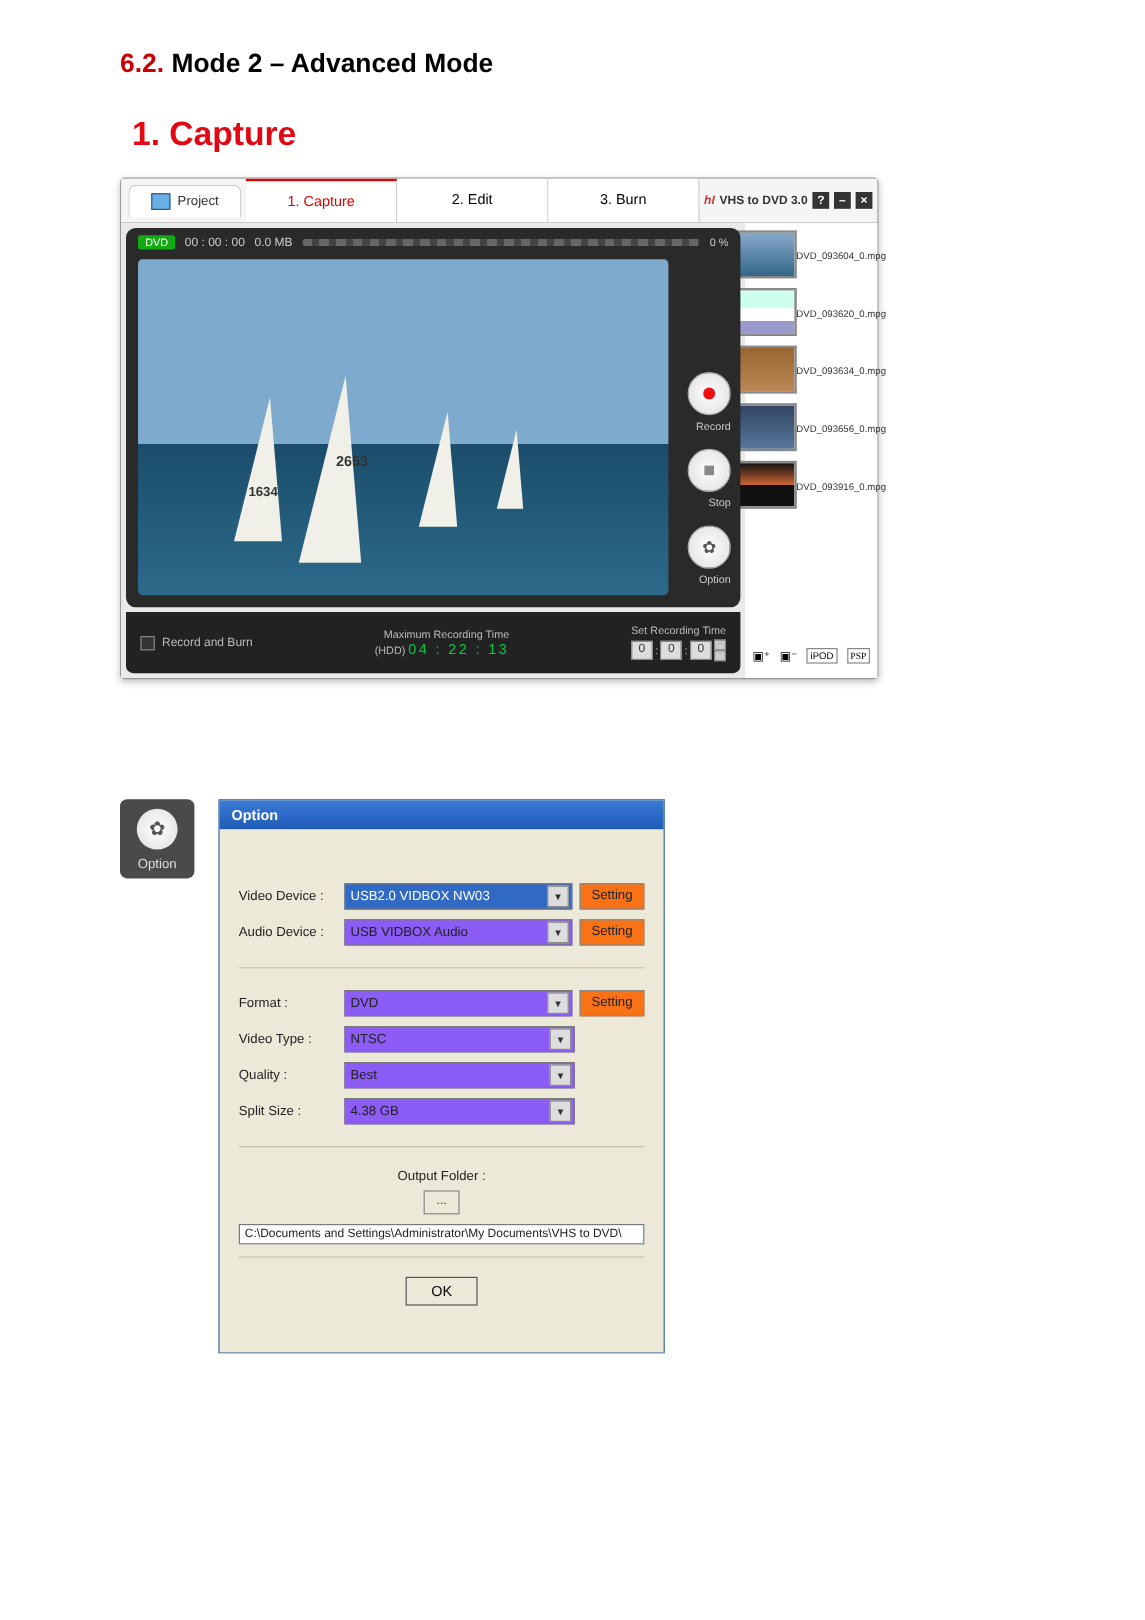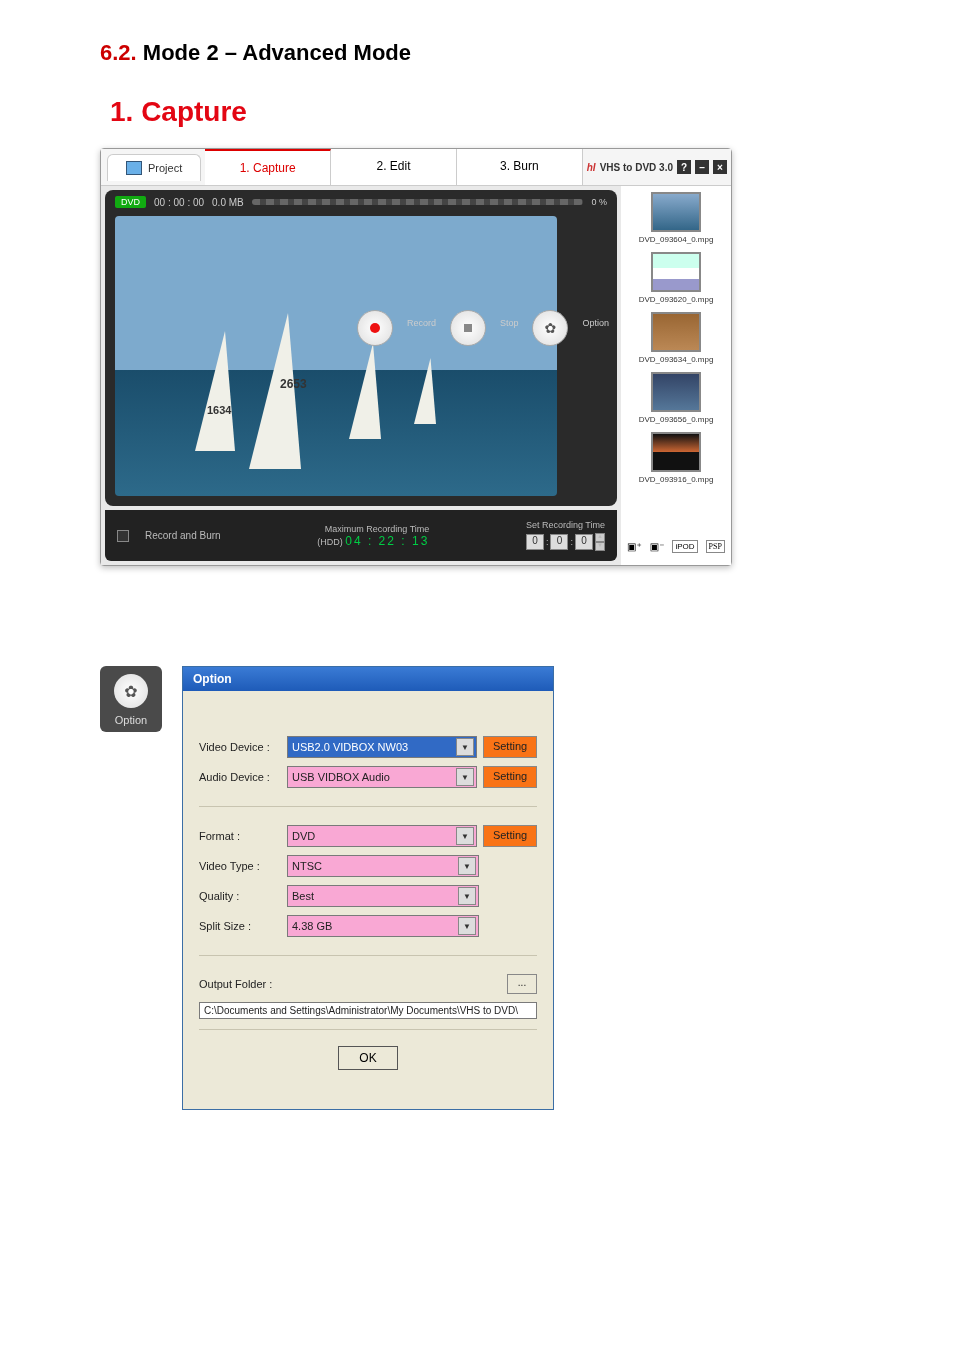--- a/index.html
+++ b/index.html
@@ -107,50 +107,50 @@
     border-bottom:120px solid #f0f0e8;
   }
   .sail.s1{left:80px;}
   .sail.s2{left:140px;transform:scale(1.3);}
   .sail.s3{left:230px;transform:scale(0.8);}
   .sail.s4{left:290px;transform:scale(0.55);}
   .boat-num{position:absolute;left:165px;bottom:105px;font-size:12px;color:#333;font-weight:bold;}
   .boat-num2{position:absolute;left:92px;bottom:80px;font-size:11px;color:#333;font-weight:bold;}
   .side-controls{
     position:absolute;right:8px;top:120px;
-    display:flex;flex-direction:row;gap:14px;align-items:center;margin-left:16px;
+    display:flex;flex-direction:column;gap:14px;align-items:flex-end;margin-left:16px;
   }
   .ctrl-btn{
     width:34px;height:34px;border-radius:50%;
     background:radial-gradient(#fff,#ddd);border:1px solid #aaa;
     display:flex;align-items:center;justify-content:center;font-size:14px;
   }
   .ctrl-label{font-size:9px;color:#ccc;text-align:center;margin-top:-10px;}
   .rec-dot{width:10px;height:10px;background:#e11;border-radius:50%;}
   .stop-sq{width:8px;height:8px;background:#888;}
   .gear{font-size:14px;color:#555;}
   .footer-row{
     display:flex;align-items:center;justify-content:space-between;
     padding:10px 12px;font-size:10px;color:#bbb;background:#222;margin:0 4px 4px 4px;border-radius:0 0 6px 6px;
   }
-  .footer-left{display:flex;align-items:center;gap:16px;}
+  .footer-left{display:flex;align-items:center;gap:6px;}
   .chk{width:10px;height:10px;border:1px solid #888;background:#333;}
   .max-time{text-align:right;font-size:9px;color:#bbb;}
   .max-time .t{color:#0c4;font-size:12px;letter-spacing:2px;}
   .set-time{display:flex;align-items:center;gap:2px;font-size:9px;}
   .tbox{width:16px;height:14px;background:#ddd;color:#333;text-align:center;font-size:10px;border:1px solid #888;}
   .spin{width:10px;display:flex;flex-direction:column;}
   .spin div{height:7px;border:1px solid #888;background:#ccc;font-size:6px;text-align:center;line-height:5px;}
   .right-panel{
     width:110px;background:#fff;
     display:flex;flex-direction:column;align-items:center;
     padding:6px 0;
   }
   .thumb{
-    display:flex;flex-direction:column;align-items:center;margin-bottom:8px;
+    display:flex;flex-direction:row;align-items:center;margin-bottom:8px;
   }
   .thumb-img{width:46px;height:36px;border:2px solid #888;}
   .t1{background:linear-gradient(#8ac,#368);}
   .t2{background:linear-gradient(#cfe 40%,#fff 40%,#fff 70%,#99c 70%);}
   .t3{background:linear-gradient(#963,#b85);}
   .t4{background:linear-gradient(#346,#579);}
   .t5{background:linear-gradient(#111,#c63 50%,#111 50%);}
   .thumb-name{font-size:8px;color:#333;margin-top:3px;}
   .icons-row{display:flex;gap:8px;align-items:center;font-size:10px;}
 
@@ -185,21 +185,21 @@
   .dlg-title{
     background:linear-gradient(#3a7bd5,#1e5bb8);color:#fff;
     padding:5px 10px;font-size:12px;font-weight:bold;
   }
   .dlg-body{padding:27px 16px;}
   .dlg-group{border-bottom:1px solid #c8c4b0;padding:10px 0;}
   .dlg-group:last-of-type{border-bottom:none;}
   .dlg-row{display:flex;align-items:center;margin:8px 0;gap:6px;}
   .dlg-label{width:82px;}
   .sel{
-    flex:1;height:20px;border:1px solid #7a7a7a;background:#f9a8d4;
+    flex:1;height:20px;border:1px solid #7a7a7a;background:#8b5cf6;
     display:flex;align-items:center;justify-content:space-between;
     padding:0 2px 0 4px;font-size:11px;
   }
   .sel.hl{background:#316ac5;color:#fff;}
   .sel .arr{width:16px;height:16px;background:#ddd;border:1px solid #888;display:flex;align-items:center;justify-content:center;font-size:8px;color:#333;}
   .sbtn{
     width:52px;height:20px;background:#f97316;border:1px solid #888;
     font-size:11px;text-align:center;line-height:18px;
   }
   .path{
@@ -396,21 +396,21 @@
           <div class="dlg-label">Split Size :</div>
           <div class="sel">
             <span>4.38 GB</span>
             <div class="arr">▼</div>
           </div>
           <div style="width:52px"></div>
         </div>
       </div>
 
       <div class="dlg-group">
-        <div class="dlg-row" style="justify-content:space-between;">
+        <div class="dlg-row" style="justify-content:space-between;flex-direction:column;">
           <div>Output Folder :</div>
           <div class="browse">...</div>
         </div>
         <div class="path">C:\Documents and Settings\Administrator\My Documents\VHS to DVD\</div>
       </div>
 
       <div class="ok-row">
         <button class="ok-btn">OK</button>
       </div>
     </div>

